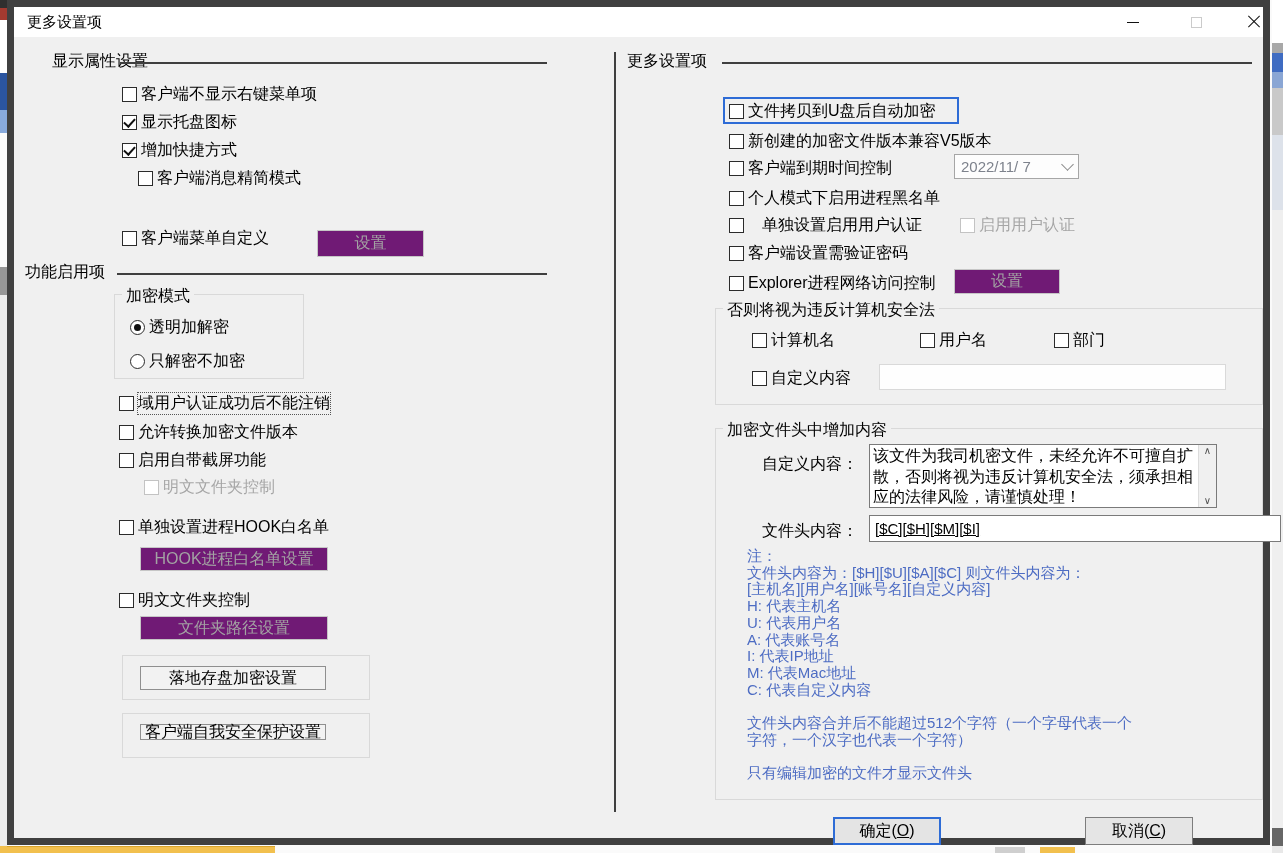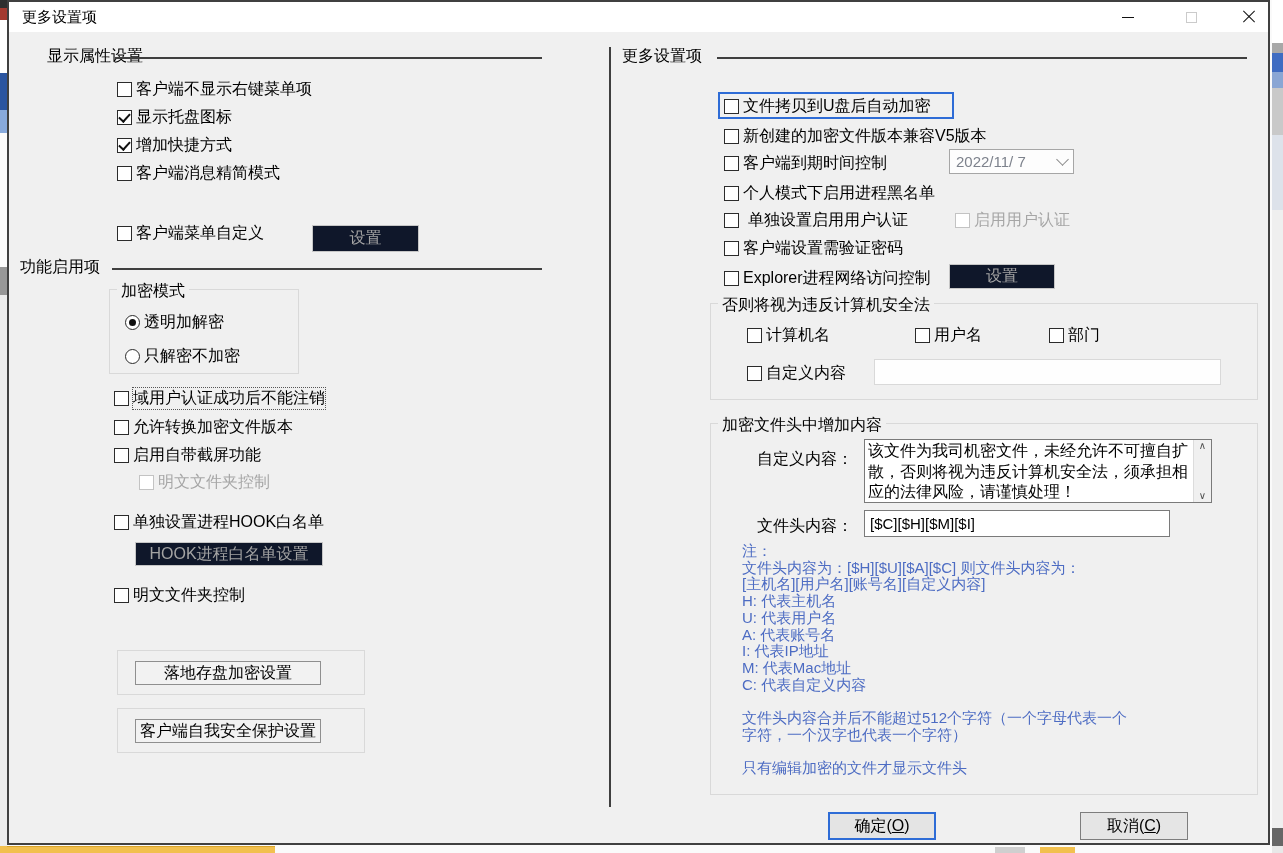--- a/index.html
+++ b/index.html
@@ -1,19 +1,19 @@
 <!DOCTYPE html>
 <html><head>
 <meta charset="utf-8">
 <style>
   html,body{margin:0;padding:0}
   body{width:1283px;height:853px;font-family:"Liberation Sans","DejaVu Sans",sans-serif;-webkit-font-smoothing:antialiased}
   .stage{position:relative;width:1283px;height:853px;background:#fafafa;overflow:hidden}
   .abs{position:absolute}
-  .dialog{position:absolute;left:7px;top:0;width:1263px;height:845px;background:#f0f0f0;border:2px solid #404040;box-sizing:border-box}
+  .dialog{position:absolute;left:7px;top:0;width:1263px;height:845px;background:#f0f0f0;border:7px solid #404040;box-sizing:border-box}
   .titlebar{position:absolute;left:0;top:0;width:100%;height:30px;background:#fff}
   .title-text{position:absolute;left:13px;top:6px;font-size:15px;color:#000;white-space:nowrap}
   .winbtn{position:absolute;top:0;height:30px;width:46px;display:flex;align-items:center;justify-content:center;cursor:default}
   .min-glyph{width:12px;height:0;border-top:1.5px solid #111}
   .max-glyph{width:11px;height:11px;border:1px solid #cbcbcb;box-sizing:border-box}
   .close-glyph{position:relative;width:14px;height:14px}
   .close-glyph::before,.close-glyph::after{content:"";position:absolute;left:-1px;top:6px;width:16px;height:0;border-top:1.6px solid #111}
   .close-glyph::before{transform:rotate(45deg)}
   .close-glyph::after{transform:rotate(-45deg)}
   .sec-h{font-size:16px;color:#000;white-space:nowrap}
@@ -22,21 +22,21 @@
   .row{display:flex;align-items:center;gap:4px;height:17px}
   .cb{width:15px;height:15px;box-sizing:border-box;border:1px solid #2b2b2b;background:#fff;position:relative;flex:none}
   .cb[data-checked="true"]::after{content:"";position:absolute;left:3px;top:0;width:5px;height:9px;border:solid #111;border-width:0 2px 2px 0;transform:rotate(42deg)}
   .radio{width:15px;height:15px;box-sizing:border-box;border:1px solid #2b2b2b;border-radius:50%;background:#fff;position:relative;flex:none}
   .radio[data-checked="true"]::after{content:"";position:absolute;left:3px;top:3px;width:7px;height:7px;border-radius:50%;background:#111}
   .lbl{font-size:16px;color:#000;white-space:nowrap}
   .dis .cb{border-color:#c3c3c3}
   .dis .lbl{color:#a6a6a6}
   .focus .lbl{outline:1px dotted #555}
   .btn{display:flex;align-items:center;justify-content:center;font-size:16px;color:#000;background:#f2f2f2;border:1px solid #8f8f8f;box-sizing:border-box;white-space:nowrap}
-  .btn.disabled{background:#0f172a;border-color:#c6c6c6;color:#a3a3a3}
+  .btn.disabled{background:#701a75;border-color:#c6c6c6;color:#a3a3a3}
   .grp{border:1px solid #d9d9d9;box-sizing:border-box}
   .grp-t{font-size:16px;color:#000;background:#f0f0f0;padding:0 4px;white-space:nowrap}
   .hl-box{border:2px solid #2e6cd6;box-sizing:border-box}
   .combo{display:flex;align-items:center;justify-content:space-between;border:1px solid #a6a6a6;background:#fdfdfd;box-sizing:border-box;padding:0 6px;font-size:15px;color:#7d828c}
   .chev{width:8px;height:8px;border:solid #8a8a8a;border-width:0 0 1.6px 1.6px;transform:rotate(-45deg);margin-top:-4px}
   .field{border:1px solid #7a7a7a;background:#fff;box-sizing:border-box;font-size:15px;color:#000;font-family:inherit;padding:2px 5px}
   .field-dis{border:1px solid #d9d9d9;background:#fefefe;box-sizing:border-box;font-size:15px;padding:2px 5px}
   .ta-wrap{border:1px solid #7a7a7a;background:#fff;box-sizing:border-box;display:flex}
   .ta{flex:1;border:0;outline:none;resize:none;overflow:hidden;background:#fff;font-family:inherit;font-size:16px;line-height:20.5px;padding:1px 3px;color:#000}
   .sbar{width:17px;background:#f0f0f0;border-left:1px solid #dcdcdc;display:flex;flex-direction:column;justify-content:space-between;align-items:center}
@@ -104,21 +104,21 @@
       <span class="lbl">客户端不显示右键菜单项</span>
     </div>
     <div class="abs row" style="left:108px;top:107px">
       <span class="cb" data-checked="true"></span>
       <span class="lbl">显示托盘图标</span>
     </div>
     <div class="abs row" style="left:108px;top:135px">
       <span class="cb" data-checked="true"></span>
       <span class="lbl">增加快捷方式</span>
     </div>
-    <div class="abs row" style="left:108px;top:163px">
+    <div class="abs row" style="left:124px;top:163px">
       <span class="cb" data-checked="false"></span>
       <span class="lbl">客户端消息精简模式</span>
     </div>
     <div class="abs row" style="left:108px;top:223px">
       <span class="cb" data-checked="false"></span>
       <span class="lbl">客户端菜单自定义</span>
     </div>
     <div class="abs btn disabled" style="left:303px;top:223px;width:107px;height:27px">设置</div>
 
     <div class="abs sec-h" style="left:11px;top:255px">功能启用项</div>
@@ -153,25 +153,26 @@
     </div>
     <div class="abs row" style="left:105px;top:512px">
       <span class="cb" data-checked="false"></span>
       <span class="lbl">单独设置进程HOOK白名单</span>
     </div>
     <div class="abs btn disabled" style="left:126px;top:540px;width:188px;height:24px">HOOK进程白名单设置</div>
     <div class="abs row" style="left:105px;top:585px">
       <span class="cb" data-checked="false"></span>
       <span class="lbl">明文文件夹控制</span>
     </div>
+    <div class="abs btn disabled" style="left:126px;top:609px;width:188px;height:24px">文件夹路径设置</div>
 
     <div class="abs grp" style="left:108px;top:648px;width:248px;height:45px"></div>
     <div class="abs btn footbtn" style="left:126px;top:659px;width:186px;height:24px">落地存盘加密设置</div>
     <div class="abs grp" style="left:108px;top:706px;width:248px;height:45px"></div>
-    <div class="abs btn footbtn" style="left:126px;top:717px;width:186px;height:24px">客户端自我安全保护设置</div>
+    <div class="abs btn footbtn" style="left:126px;top:717px;width:186px;height:16px">客户端自我安全保护设置</div>
 
     <div class="abs vline" style="left:600px;top:45px;height:760px"></div>
 
     <div class="abs sec-h" style="left:613px;top:44px">更多设置项</div>
     <div class="abs hline" style="left:708px;top:55px;width:530px"></div>
 
 
     <div class="abs hl-box" style="left:709px;top:90px;width:236px;height:27px"></div>
     <div class="abs row" style="left:715px;top:96px">
       <span class="cb" data-checked="false"></span>
@@ -192,21 +193,21 @@
       <span class="chev"></span>
     </div>
 
     <div class="abs row" style="left:715px;top:183px">
       <span class="cb" data-checked="false"></span>
       <span class="lbl">个人模式下启用进程黑名单</span>
     </div>
 
     <div class="abs row" style="left:715px;top:210px">
       <span class="cb" data-checked="false"></span>
-      <span class="lbl" style="margin-left:5px">单独设置启用用户认证</span>
+      <span class="lbl" style="margin-left:14px">单独设置启用用户认证</span>
     </div>
     <div class="abs row dis" style="left:946px;top:210px">
       <span class="cb" data-checked="false"></span>
       <span class="lbl">启用用户认证</span>
     </div>
 
     <div class="abs row" style="left:715px;top:238px">
       <span class="cb" data-checked="false"></span>
       <span class="lbl">客户端设置需验证密码</span>
     </div>
@@ -243,21 +244,21 @@
     <div class="abs lbl" style="left:748px;top:447px">自定义内容：</div>
     <div class="abs ta-wrap" style="left:855px;top:437px;width:348px;height:64px">
       <textarea class="ta" style="">该文件为我司机密文件，未经允许不可擅自扩散，否则将视为违反计算机安全法，须承担相应的法律风险，请谨慎处理！</textarea>
       <div class="sbar">
         <span>∧</span>
         <span>∨</span>
       </div>
     </div>
 
     <div class="abs lbl" style="left:748px;top:514px">文件头内容：</div>
-    <input class="abs field" style="left: 855px; top: 508px; width: 306px; height: 27px;" value="[$C][$H][$M][$I]">
+    <input class="abs field" style="left: 855px; top: 508px; width: 412px; height: 27px; text-decoration: underline;" value="[$C][$H][$M][$I]">
 
     <div class="abs note" style="left:733px;top:541px;width:490px">注：
 文件头内容为：[$H][$U][$A][$C] 则文件头内容为：
 [主机名][用户名][账号名][自定义内容]
 H: 代表主机名
 U: 代表用户名
 A: 代表账号名
 I: 代表IP地址
 M: 代表Mac地址
 C: 代表自定义内容

